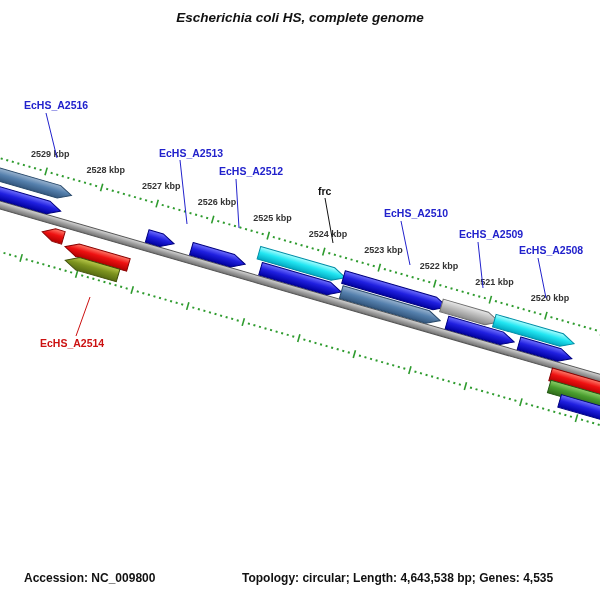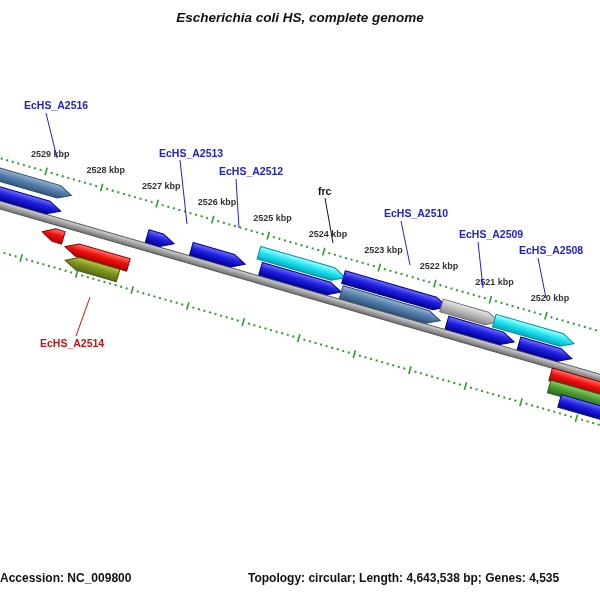--- a/index.html
+++ b/index.html
@@ -3,22 +3,22 @@
 <meta charset="utf-8">
 <style>
   html,body{margin:0;padding:0;background:#ffffff;}
   body{width:600px;height:600px;overflow:hidden;font-family:"Liberation Sans",sans-serif;}
   .page{position:relative;width:600px;height:600px;background:#fff;font-weight:bold;}
   .figure-title{position:absolute;top:10px;left:0;width:100%;text-align:center;
     font-style:italic;font-size:13.5px;color:#111;}
   #genome-svg{position:absolute;top:0;left:0;}
   svg text{font-family:"Liberation Sans",sans-serif;}
   .footer{position:absolute;top:571px;left:0;width:100%;height:20px;font-size:12px;color:#111;}
-  .footer .accession{position:absolute;left:0;top:0;}
-  .footer .summary{position:absolute;left:248px;top:0;text-align:center;}
+  .footer .accession{position:absolute;left:24px;top:0;}
+  .footer .summary{position:absolute;left:242px;top:0;text-align:center;}
 </style>
 </head>
 <body>
 
 <div class="page">
   <div class="figure-title">Escherichia coli HS, complete genome</div>
 
   <svg id="genome-svg" width="600" height="600" viewBox="0 0 600 600">
       <defs>
         <linearGradient id="grad-blue" x1="0" y1="0" x2="0" y2="1">

